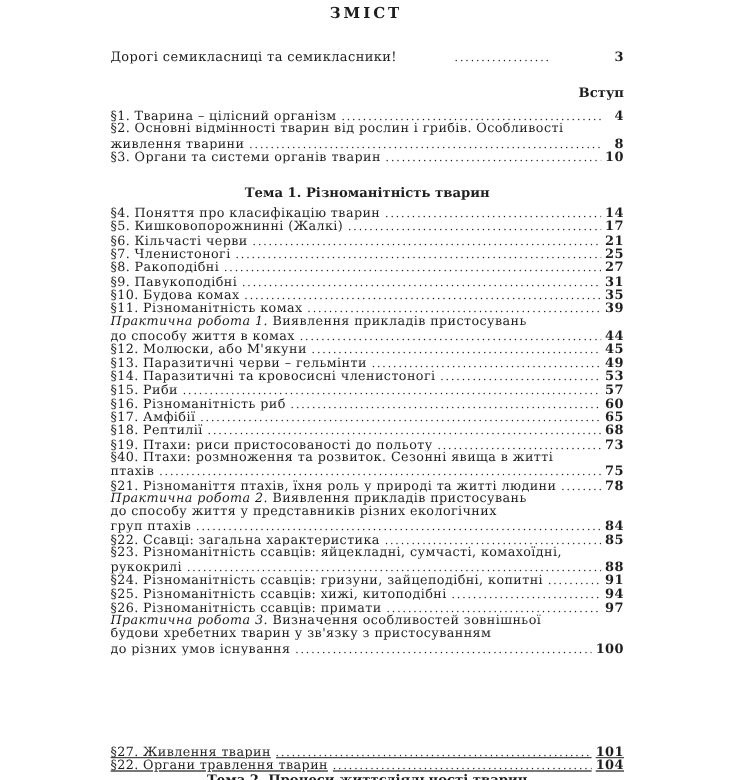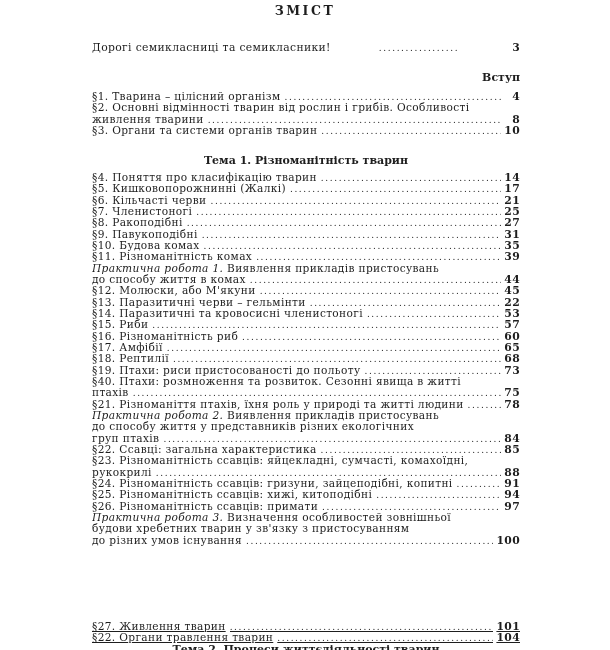--- a/index.html
+++ b/index.html
@@ -122,21 +122,21 @@
         <span class="pg">44</span>
       </div>
       <div class="line">
         <span class="txt">§12. Молюски, або М'якуни</span>
         <span class="dots"></span>
         <span class="pg">45</span>
       </div>
       <div class="line">
         <span class="txt">§13. Паразитичні черви – гельмінти</span>
         <span class="dots"></span>
-        <span class="pg">22</span>
+        <span class="pg">49</span>
       </div>
       <div class="line">
         <span class="txt">§14. Паразитичні та кровосисні членистоногі</span>
         <span class="dots"></span>
         <span class="pg">53</span>
       </div>
       <div class="line">
         <span class="txt">§15. Риби</span>
         <span class="dots"></span>
         <span class="pg">57</span>

